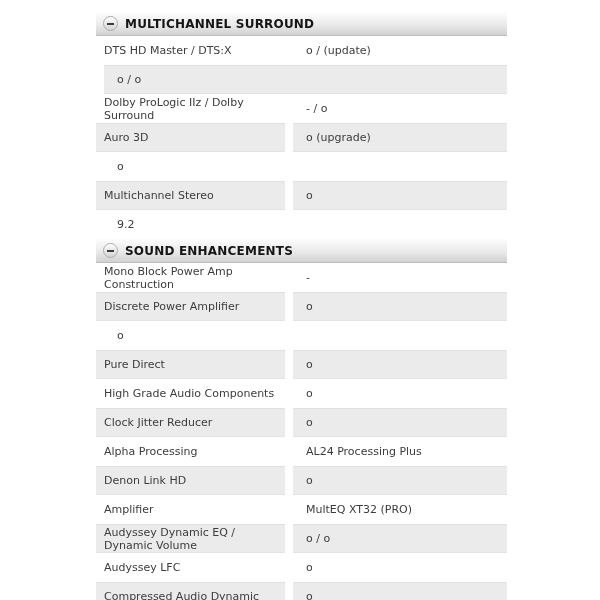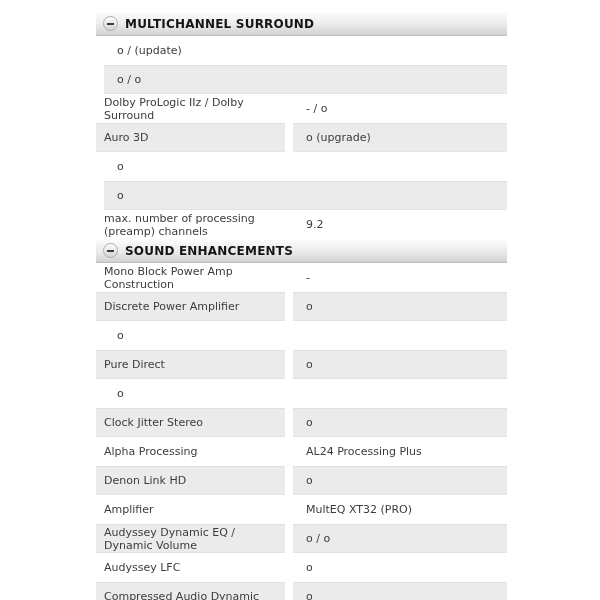--- a/index.html
+++ b/index.html
@@ -92,20 +92,21 @@
 <div class="spec-table" id="spec-table">
   <section class="section">
     <div class="section-header">
       <span class="collapse-btn">
         <span class="minus-bar"></span>
       </span>
       <span class="section-title">MULTICHANNEL SURROUND</span>
     </div>
     <div class="rows">
   <div class="row">
+    <div class="cell label-cell">DTS HD Master / DTS:X</div>
     <div class="col-gap"></div>
     <div class="cell value-cell">o / (update)</div>
   </div>
 
   <div class="row alt">
     <div class="col-gap"></div>
     <div class="cell value-cell">o / o</div>
   </div>
 
   <div class="row">
@@ -119,26 +120,26 @@
     <div class="col-gap"></div>
     <div class="cell value-cell">o (upgrade)</div>
   </div>
 
   <div class="row">
     <div class="col-gap"></div>
     <div class="cell value-cell">o</div>
   </div>
 
   <div class="row alt">
-    <div class="col-gap"></div>
-    <div class="cell value-cell">o</div>
-  </div>
-
-  <div class="row">
-    <div class="cell label-cell">max. number of processing (preamp) channels</div>
+    <div class="cell label-cell">Multichannel Stereo</div>
+    <div class="col-gap"></div>
+    <div class="cell value-cell">o</div>
+  </div>
+
+  <div class="row">
     <div class="col-gap"></div>
     <div class="cell value-cell">9.2</div>
   </div>
 </div>
   </section>
 
   <section class="section">
     <div class="section-header">
       <span class="collapse-btn">
         <span class="minus-bar"></span>
@@ -163,26 +164,27 @@
     <div class="cell value-cell">o</div>
   </div>
 
   <div class="row alt">
     <div class="cell label-cell">Pure Direct</div>
     <div class="col-gap"></div>
     <div class="cell value-cell">o</div>
   </div>
 
   <div class="row">
-    <div class="col-gap"></div>
-    <div class="cell value-cell">o</div>
-  </div>
-
-  <div class="row alt">
-    <div class="cell label-cell">Clock Jitter Stereo</div>
+    <div class="cell label-cell">High Grade Audio Components</div>
+    <div class="col-gap"></div>
+    <div class="cell value-cell">o</div>
+  </div>
+
+  <div class="row alt">
+    <div class="cell label-cell">Clock Jitter Reducer</div>
     <div class="col-gap"></div>
     <div class="cell value-cell">o</div>
   </div>
 
   <div class="row">
     <div class="cell label-cell">Alpha Processing</div>
     <div class="col-gap"></div>
     <div class="cell value-cell">AL24 Processing Plus</div>
   </div>
 

